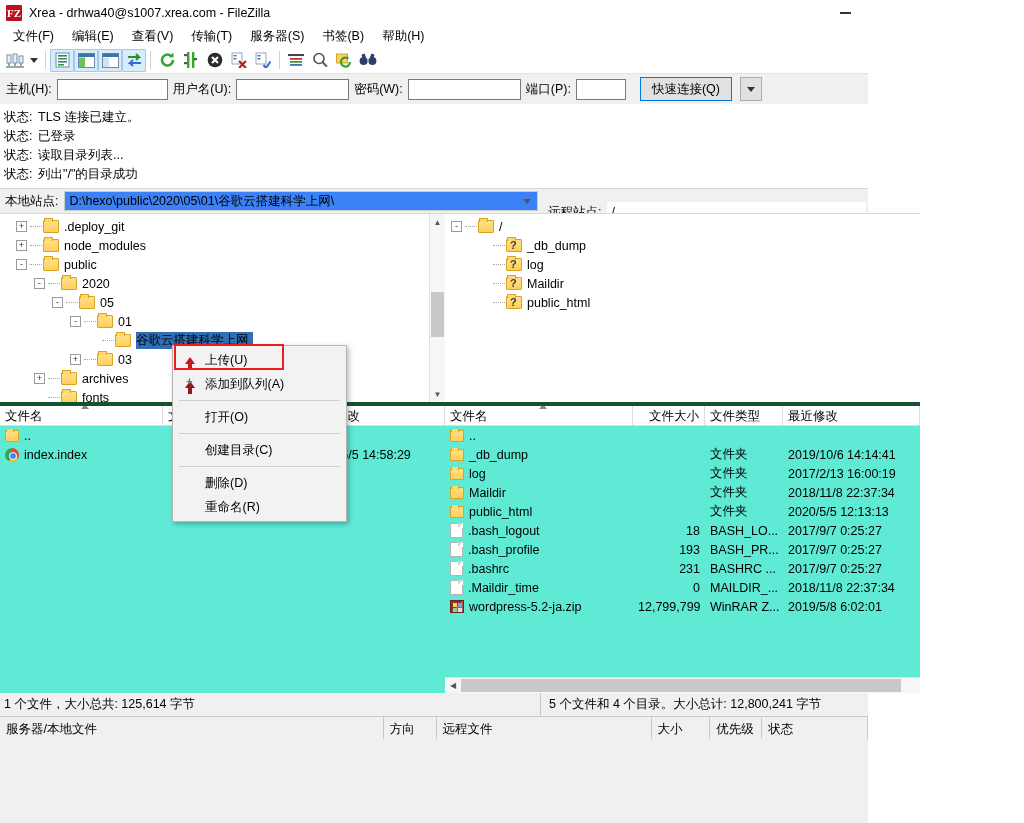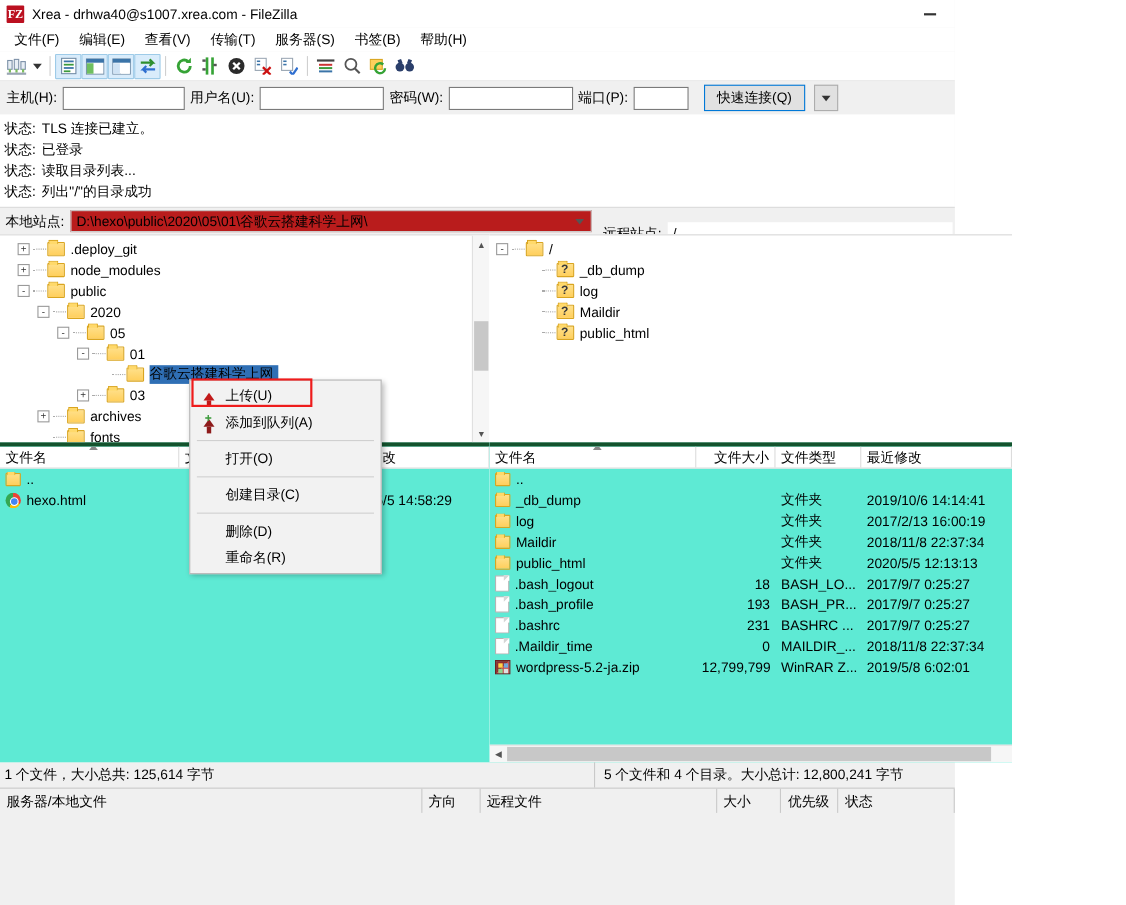--- a/index.html
+++ b/index.html
@@ -84,21 +84,21 @@
   .logrow { display: flex; line-height: 19px; font-size: 12.5px; }
   .logrow .k { width: 34px; flex: none; color: #000; }
   .logrow .v { color: #000; }
 
   
   .siterow { height: 24px; display: flex; background: #f0f0f0; align-items: stretch; }
   .site-left { width: 540px; display: flex; align-items: center; padding: 1px 2px 1px 3px; }
   .site-right { flex: 1; display: flex; align-items: center; padding: 1px 2px 1px 6px; margin-top: 22px; }
   .site-label { font-size: 12.5px; padding: 0 6px 0 2px; white-space: nowrap; }
   .site-combo {
-    flex: 1; height: 20px; background: #b91c1c; border: 1px solid #ccc;
+    flex: 1; height: 20px; background: #3b82f6; border: 1px solid #ccc;
     display: flex; align-items: center; padding: 0 2px 0 4px; font-size: 12.5px;
   }
   .site-combo .val { flex: 1; overflow: hidden; white-space: nowrap; }
   .combo-caret { width:0;height:0;border-left:4px solid transparent;border-right:4px solid transparent;border-top:5px solid #555;margin-right:4px; }
   .site-plain { flex: 1; height: 20px; background: #fff; display: flex; align-items: center; padding-left: 4px; font-size: 12.5px; }
 
   
   .panes { display: flex; height: 480px; }
   .pane-left { width: 541px; display: flex; flex-direction: column; background: #fff; }
   .splitter-v { width: 5px; background: #f0f0f0; }
@@ -536,21 +536,21 @@
               <span class="smallfolder"></span>
               <span>..</span>
             </div>
             <div class="lcell num" style="width:82px"></div>
             <div class="lcell" style="width:60px"></div>
             <div class="lcell" style="width:140px"></div>
           </div>
           <div class="lrow">
             <div class="lcell" style="width:163px;display:flex;align-items:center">
               <span class="chromeicon"></span>
-              <span>hexo.html</span>
+              <span>index.index</span>
             </div>
             <div class="lcell num" style="width:82px"></div>
             <div class="lcell" style="width:60px"></div>
             <div class="lcell" style="width:140px">2020/5/5 14:58:29</div>
           </div>
         </div>
       </div>
     </div>
 
     <div class="splitter-v"></div>

